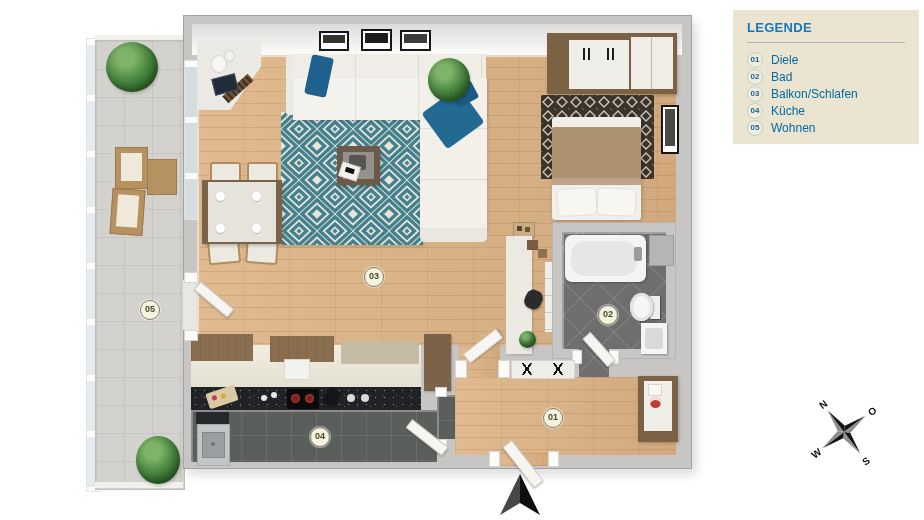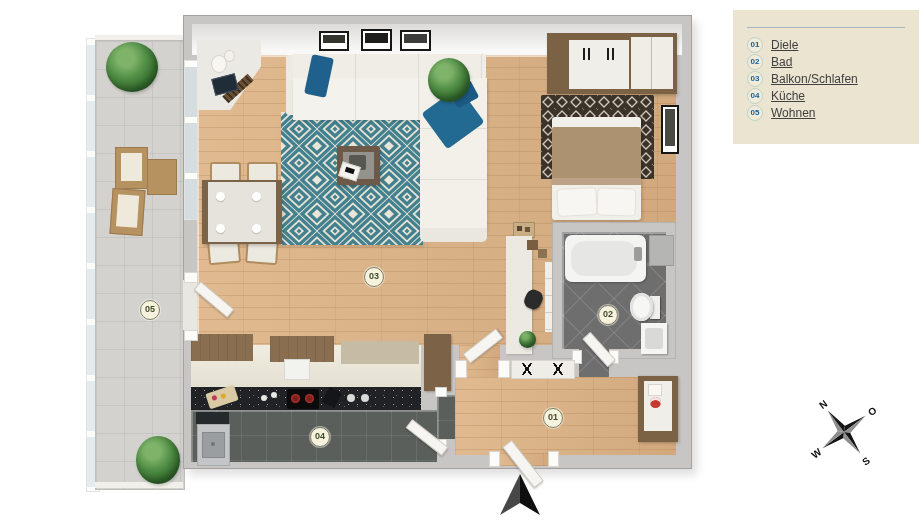--- a/index.html
+++ b/index.html
@@ -52,21 +52,21 @@
     color:#3f4b2a;font-weight:bold;font-size:9px;line-height:17px;text-align:center;z-index:9;
     box-shadow:0 0 0 1px rgba(255,255,255,.45);}
   
   .legend{left:733px;top:10px;width:186px;height:134px;background:#eae4d1;
     padding:10px 14px;box-sizing:border-box;}
   .legend-title{color:#1479bd;font-size:13px;font-weight:bold;letter-spacing:.3px;}
   .legend-divider{height:1px;background:#a9b7bf;margin:7px 0 8px;}
   .legend-item{display:flex;align-items:center;gap:8px;height:17px;}
   .lbadge{width:14px;height:14px;border-radius:50%;background:#f1ecd9;border:1px solid #bcd3c7;
     color:#16629f;font-weight:bold;font-size:8px;line-height:14px;text-align:center;flex:0 0 auto;}
-  .llabel{font-size:12px;color:#404040;text-decoration:underline;}
+  .llabel{font-size:12px;color:#0369a1;}
   .compass-label{font-size:10px;font-weight:bold;fill:#111;}
 </style>
 </head>
 <body>
 
 <div class="stage">
 
   <div class="abs glass" style="left:86px;top:38px;width:12px;height:452px;"></div>
   <div class="abs white" style="left:95px;top:35px;width:88px;height:6px;"></div>
   <div class="abs tile" style="left:95px;top:40px;width:88px;height:448px;"></div>
@@ -278,20 +278,21 @@
   <div class="abs jamb" style="left:184px;top:330px;width:12px;height:9px;"></div>
   <div class="abs door" style="left:192px;top:294px;width:42px;height:9px;transform:rotate(40deg);"></div>
 
   <div class="abs rbadge" style="left:543px;top:408px;">01</div>
   <div class="abs rbadge" style="left:598px;top:305px;">02</div>
   <div class="abs rbadge" style="left:364px;top:267px;">03</div>
   <div class="abs rbadge" style="left:310px;top:427px;">04</div>
   <div class="abs rbadge" style="left:140px;top:300px;">05</div>
 
   <div class="abs legend">
+    <div class="legend-title">LEGENDE</div>
     <div class="legend-divider"></div>
     <div class="legend-item">
       <span class="lbadge">01</span>
       <span class="llabel">Diele</span>
     </div>
     <div class="legend-item">
       <span class="lbadge">02</span>
       <span class="llabel">Bad</span>
     </div>
     <div class="legend-item">

